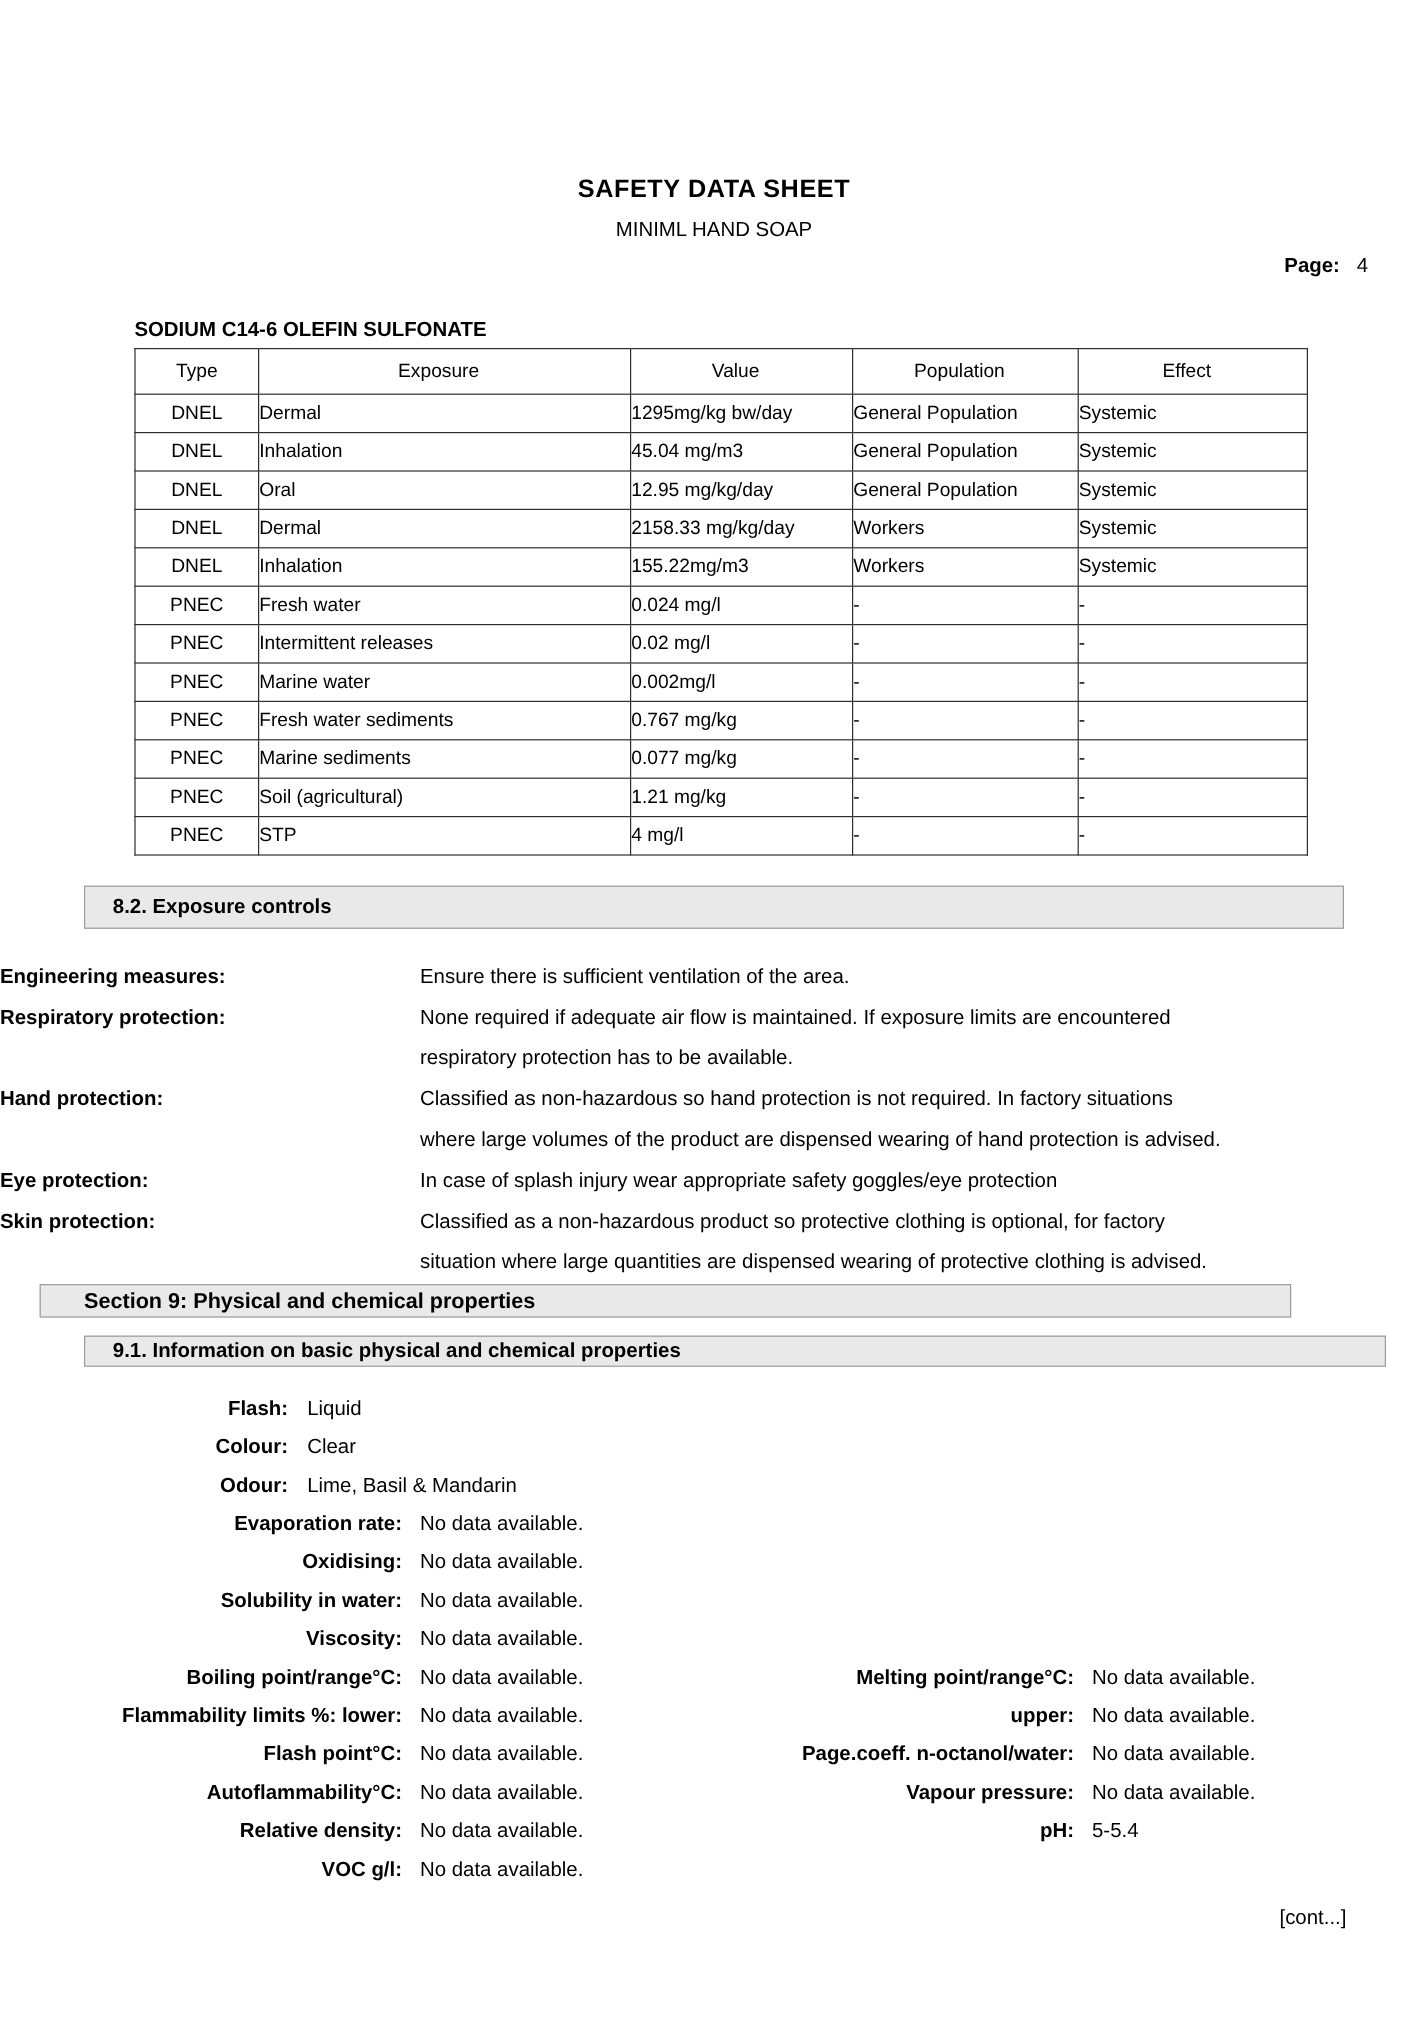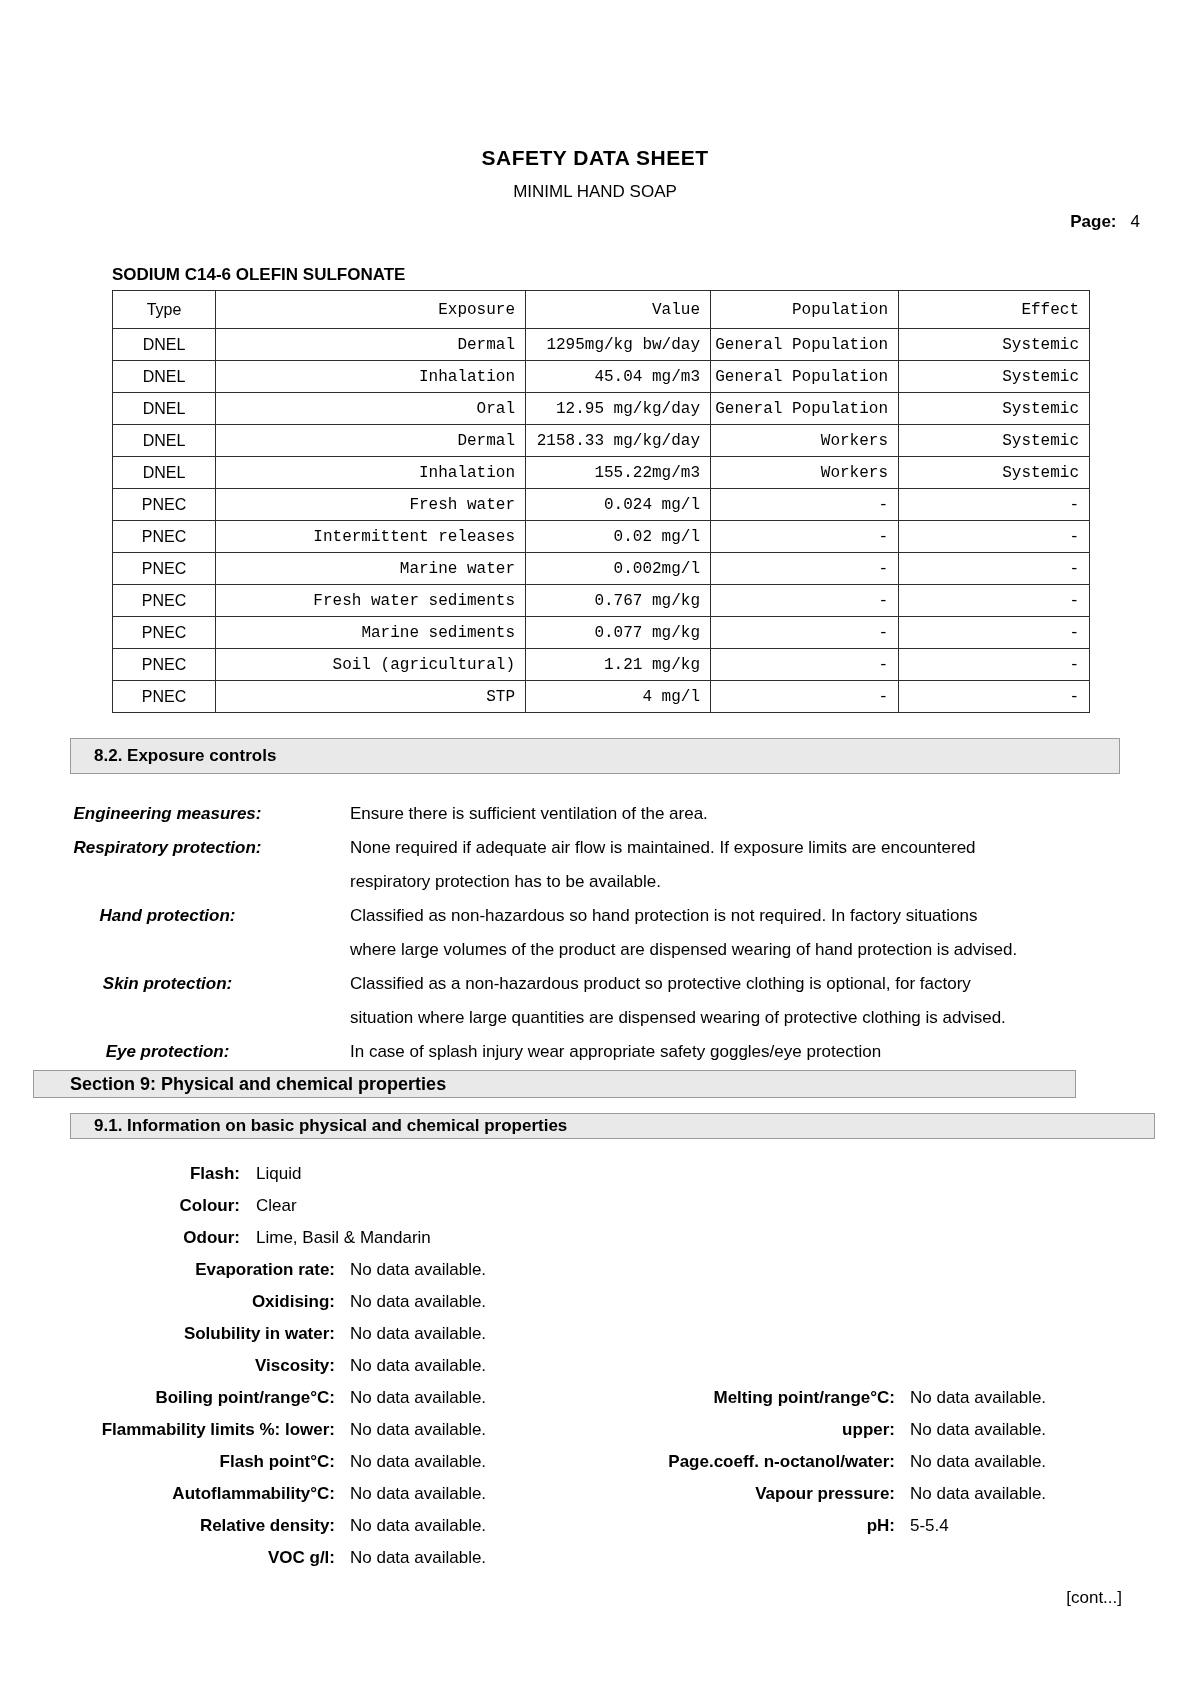--- a/index.html
+++ b/index.html
@@ -47,36 +47,36 @@
   table.exposure-table th, table.exposure-table td {
     border:1px solid #2e2e2e;
     white-space:nowrap; overflow:hidden;
   }
   table.exposure-table th {
     height:38px; font-weight:normal;
   }
   table.exposure-table td { height:32px; }
   table.exposure-table th:first-child, table.exposure-table td:first-child { text-align:center; }
   table.exposure-table th + th, table.exposure-table td + td {
-    text-align:right; padding-right:10px;font-family:Liberation Mono, monospace;
+    padding-right:10px;
   }
 
   .gray-bar {
     background:#e9e9e9;
     border:1px solid #9b9b9b;
     display:flex; align-items:center;
     font-weight:bold; font-size:17px;
   }
   .bar-82   { margin:25px 0 0 70px;  width:1050px; height:36px; padding-left:23px; }
   .bar-sec9 { margin:1px  0 0 33px;  width:1043px; height:28px; padding-left:36px; font-size:18px; }
   .bar-91   { margin:15px 0 0 70px;  width:1085px; height:26px; padding-left:23px; }
 
   .controls { margin-top:23px; font-size:17px; }
   .ctrl-row { display:grid; grid-template-columns:350px 670px; }
-  .ctrl-label { text-align:center; padding-right:15px; font-weight:bold; line-height:34px;font-style:italic; }
+  .ctrl-label { text-align:left; padding-right:15px; font-weight:bold; line-height:34px; }
   .ctrl-text { line-height:34px; }
 
   .props { margin-top:19px; font-size:17px; }
   .prop-inline { display:grid; grid-template-columns:240px auto; line-height:32px; }
   .prop-inline .p-lbl { text-align:right; font-weight:bold; }
   .prop-inline .p-val { padding-left:16px; }
 
   .prop-single { display:grid; grid-template-columns:350px auto; line-height:32px; }
   .prop-single .p-lbl { text-align:right; padding-right:15px; font-weight:bold; }
 
@@ -219,26 +219,26 @@
     </div>
     <div class="ctrl-row">
       <div class="ctrl-label">Respiratory protection:</div>
       <div class="ctrl-text">None required if adequate air flow is maintained. If exposure limits are encountered respiratory protection has to be available.</div>
     </div>
     <div class="ctrl-row">
       <div class="ctrl-label">Hand protection:</div>
       <div class="ctrl-text">Classified as non-hazardous so hand protection is not required. In factory situations where large volumes of the product are dispensed wearing of hand protection is advised.</div>
     </div>
     <div class="ctrl-row">
+      <div class="ctrl-label">Eye protection:</div>
+      <div class="ctrl-text">In case of splash injury wear appropriate safety goggles/eye protection</div>
+    </div>
+    <div class="ctrl-row">
       <div class="ctrl-label">Skin protection:</div>
       <div class="ctrl-text">Classified as a non-hazardous product so protective clothing is optional, for factory situation where large quantities are dispensed wearing of protective clothing is advised.</div>
-    </div>
-    <div class="ctrl-row">
-      <div class="ctrl-label">Eye protection:</div>
-      <div class="ctrl-text">In case of splash injury wear appropriate safety goggles/eye protection</div>
     </div>
   </div>
 
   <div class="gray-bar bar-sec9">
     <span>Section 9: Physical and chemical properties</span>
   </div>
 
   <div class="gray-bar bar-91">
     <span>9.1. Information on basic physical and chemical properties</span>
   </div>

